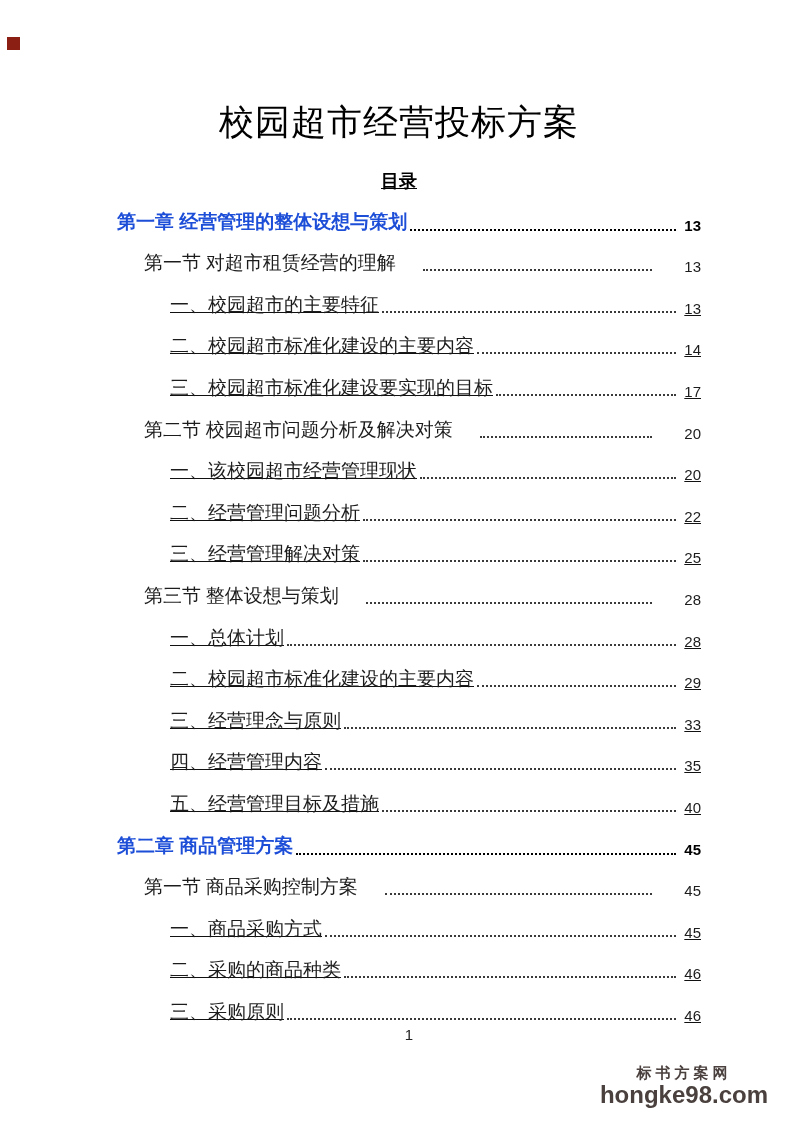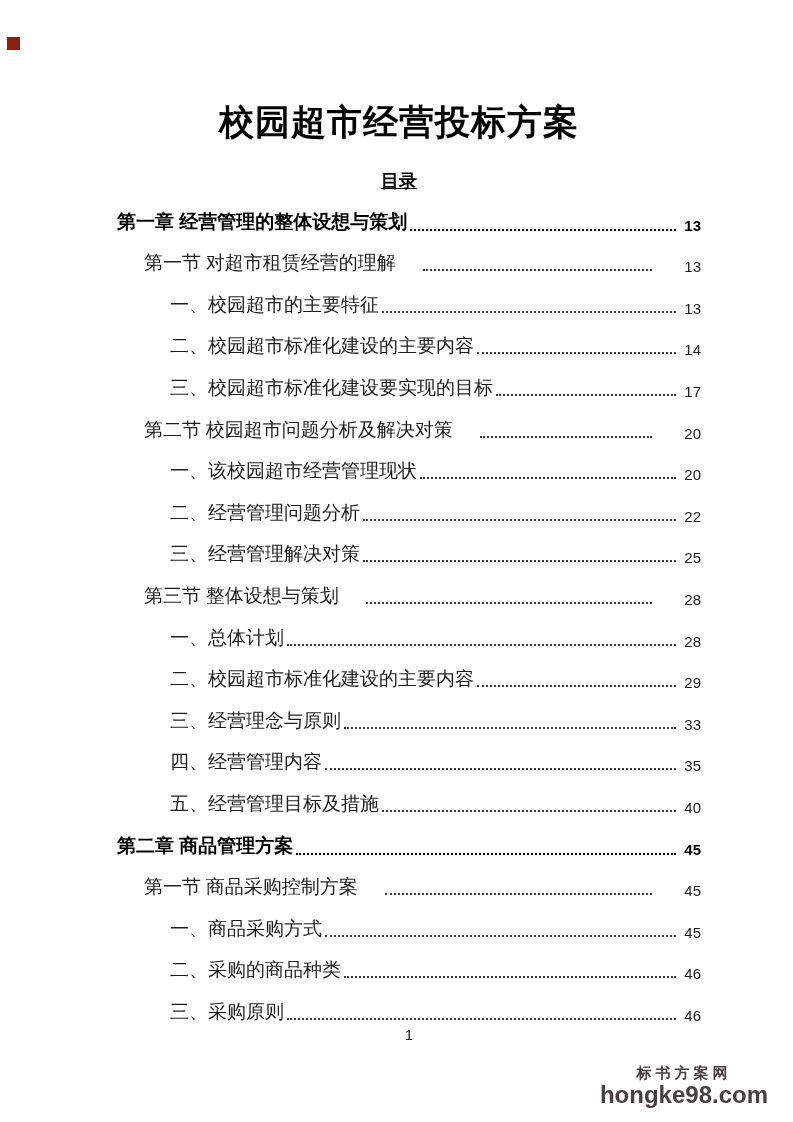--- a/index.html
+++ b/index.html
@@ -14,21 +14,21 @@
     color:#111;
   }
   .corner-mark {
     position:absolute; left:7px; top:37px;
     width:13px; height:13px;
   }
   .doc-title {
     position:absolute; top:99px; left:107px; width:584px;
     text-align:center;
     font-family:"Liberation Sans", sans-serif;
-    font-weight:700;
+    font-weight:400;
     font-size:35px;
     letter-spacing:1px;
     color:#000;
   }
   .toc-heading {
     position:absolute; top:169px; left:107px; width:584px;
     text-align:center;
     font-family:"Liberation Sans", sans-serif;
     font-weight:700;
     font-size:18px;
@@ -58,25 +58,25 @@
   .toc-row .pagenum {
     font-family:"Liberation Sans", sans-serif;
     font-size:15px;
     color:#1c1c1c;
     min-width:22px;
     text-align:right;
     padding-bottom:1px;
   }
   .toc-row.lv0 { padding-left:0; }
   .toc-row.lv1 { padding-left:27px;gap:24px; }
-  .toc-row.lv2 { padding-left:53px; }
+  .toc-row.lv2 { padding-left:53px;text-decoration:underline; }
   .toc-row.lv0 .label {
     font-family:"Liberation Sans", sans-serif;
     font-weight:700;
-    color:#000000;
+    color:#1d4ed8;
   }
   .toc-row.lv0 .dots { border-bottom:2px dotted #000; margin-bottom:4px; }
   .toc-row.lv0 .pagenum { font-weight:700; color:#000; }
   .footer-pagenum {
     position:absolute; top:1026px; left:117px; width:584px;
     text-align:center;
     font-family:"Liberation Sans", sans-serif;
     font-size:15px;
     color:#222;
   }

